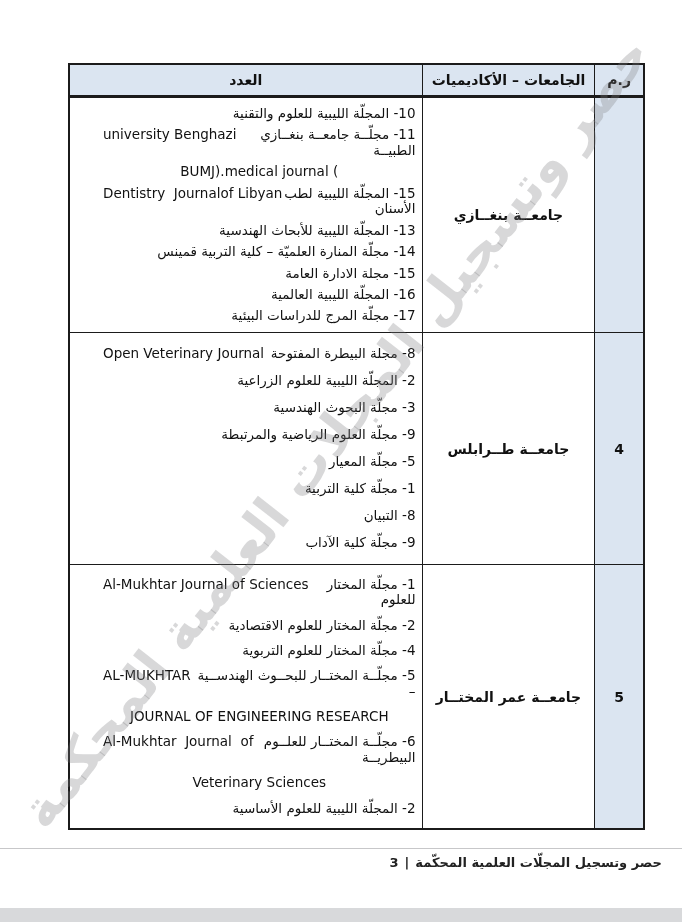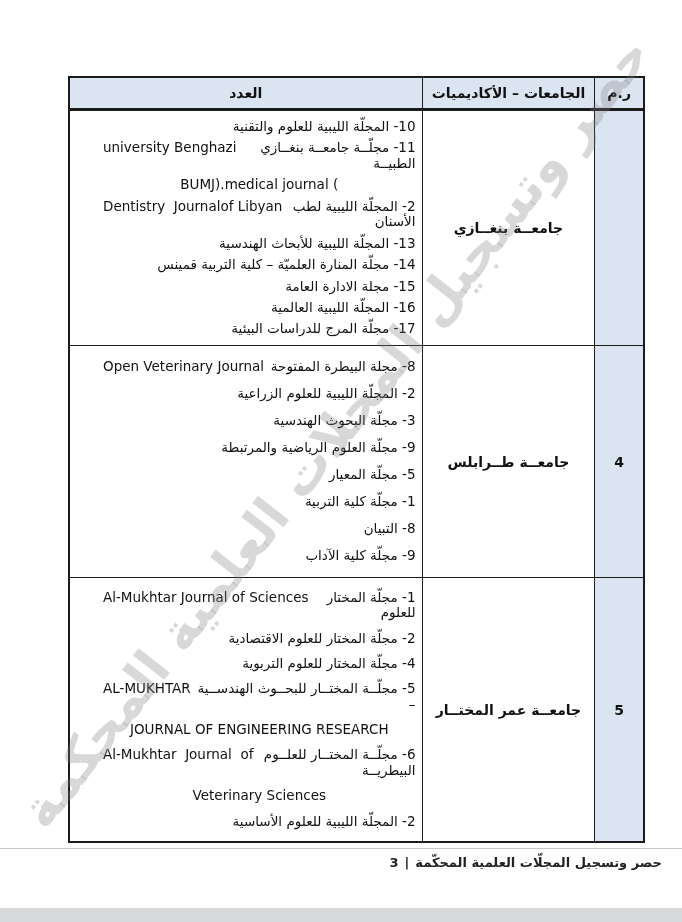--- a/index.html
+++ b/index.html
@@ -8,21 +8,21 @@
     position:relative;
     background:#ffffff;
     font-family:"DejaVu Sans", sans-serif;
     color:#111;
     overflow:hidden;
   }
   .page { position:absolute; inset:0; }
 
   
   .jtable {
-    position:absolute; left:68px; top:76px;
+    position:absolute; left:68px; top:63px;
     width:577px; height:767px;
     border:2px solid #1b1b1b;
     display:flex; flex-direction:column;
     background:#fff;
   }
   .trow { display:flex; flex-direction:row; border-top:1.5px solid #1b1b1b; }
   .trow:first-child { border-top:none; }
   .hrow { height:32px; }
   .row-0 { height:235px; }
   .row-1 { height:232px; }
@@ -100,21 +100,21 @@
               <span class="ar">10- المجلّة الليبية للعلوم والتقنية</span>
             </div>
             <div class="jline mixed">
               <span class="ar">11- مجلّــة جامعــة بنغــازي الطبيــة</span>
               <span class="en">university Benghazi</span>
             </div>
             <div class="jline center">
               <span class="en">BUMJ).medical journal (</span>
             </div>
             <div class="jline mixed">
-              <span class="ar">2- المجلّة الليبية لطب الأسنان</span>
+              <span class="ar">15- المجلّة الليبية لطب الأسنان</span>
               <span class="en">Dentistry  Journalof Libyan</span>
             </div>
             <div class="jline">
               <span class="ar">13- المجلّة الليبية للأبحاث الهندسية</span>
             </div>
             <div class="jline">
               <span class="ar">14- مجلّة المنارة العلميّة – كلية التربية قمينس</span>
             </div>
             <div class="jline">
               <span class="ar">15- مجلة الادارة العامة</span>

